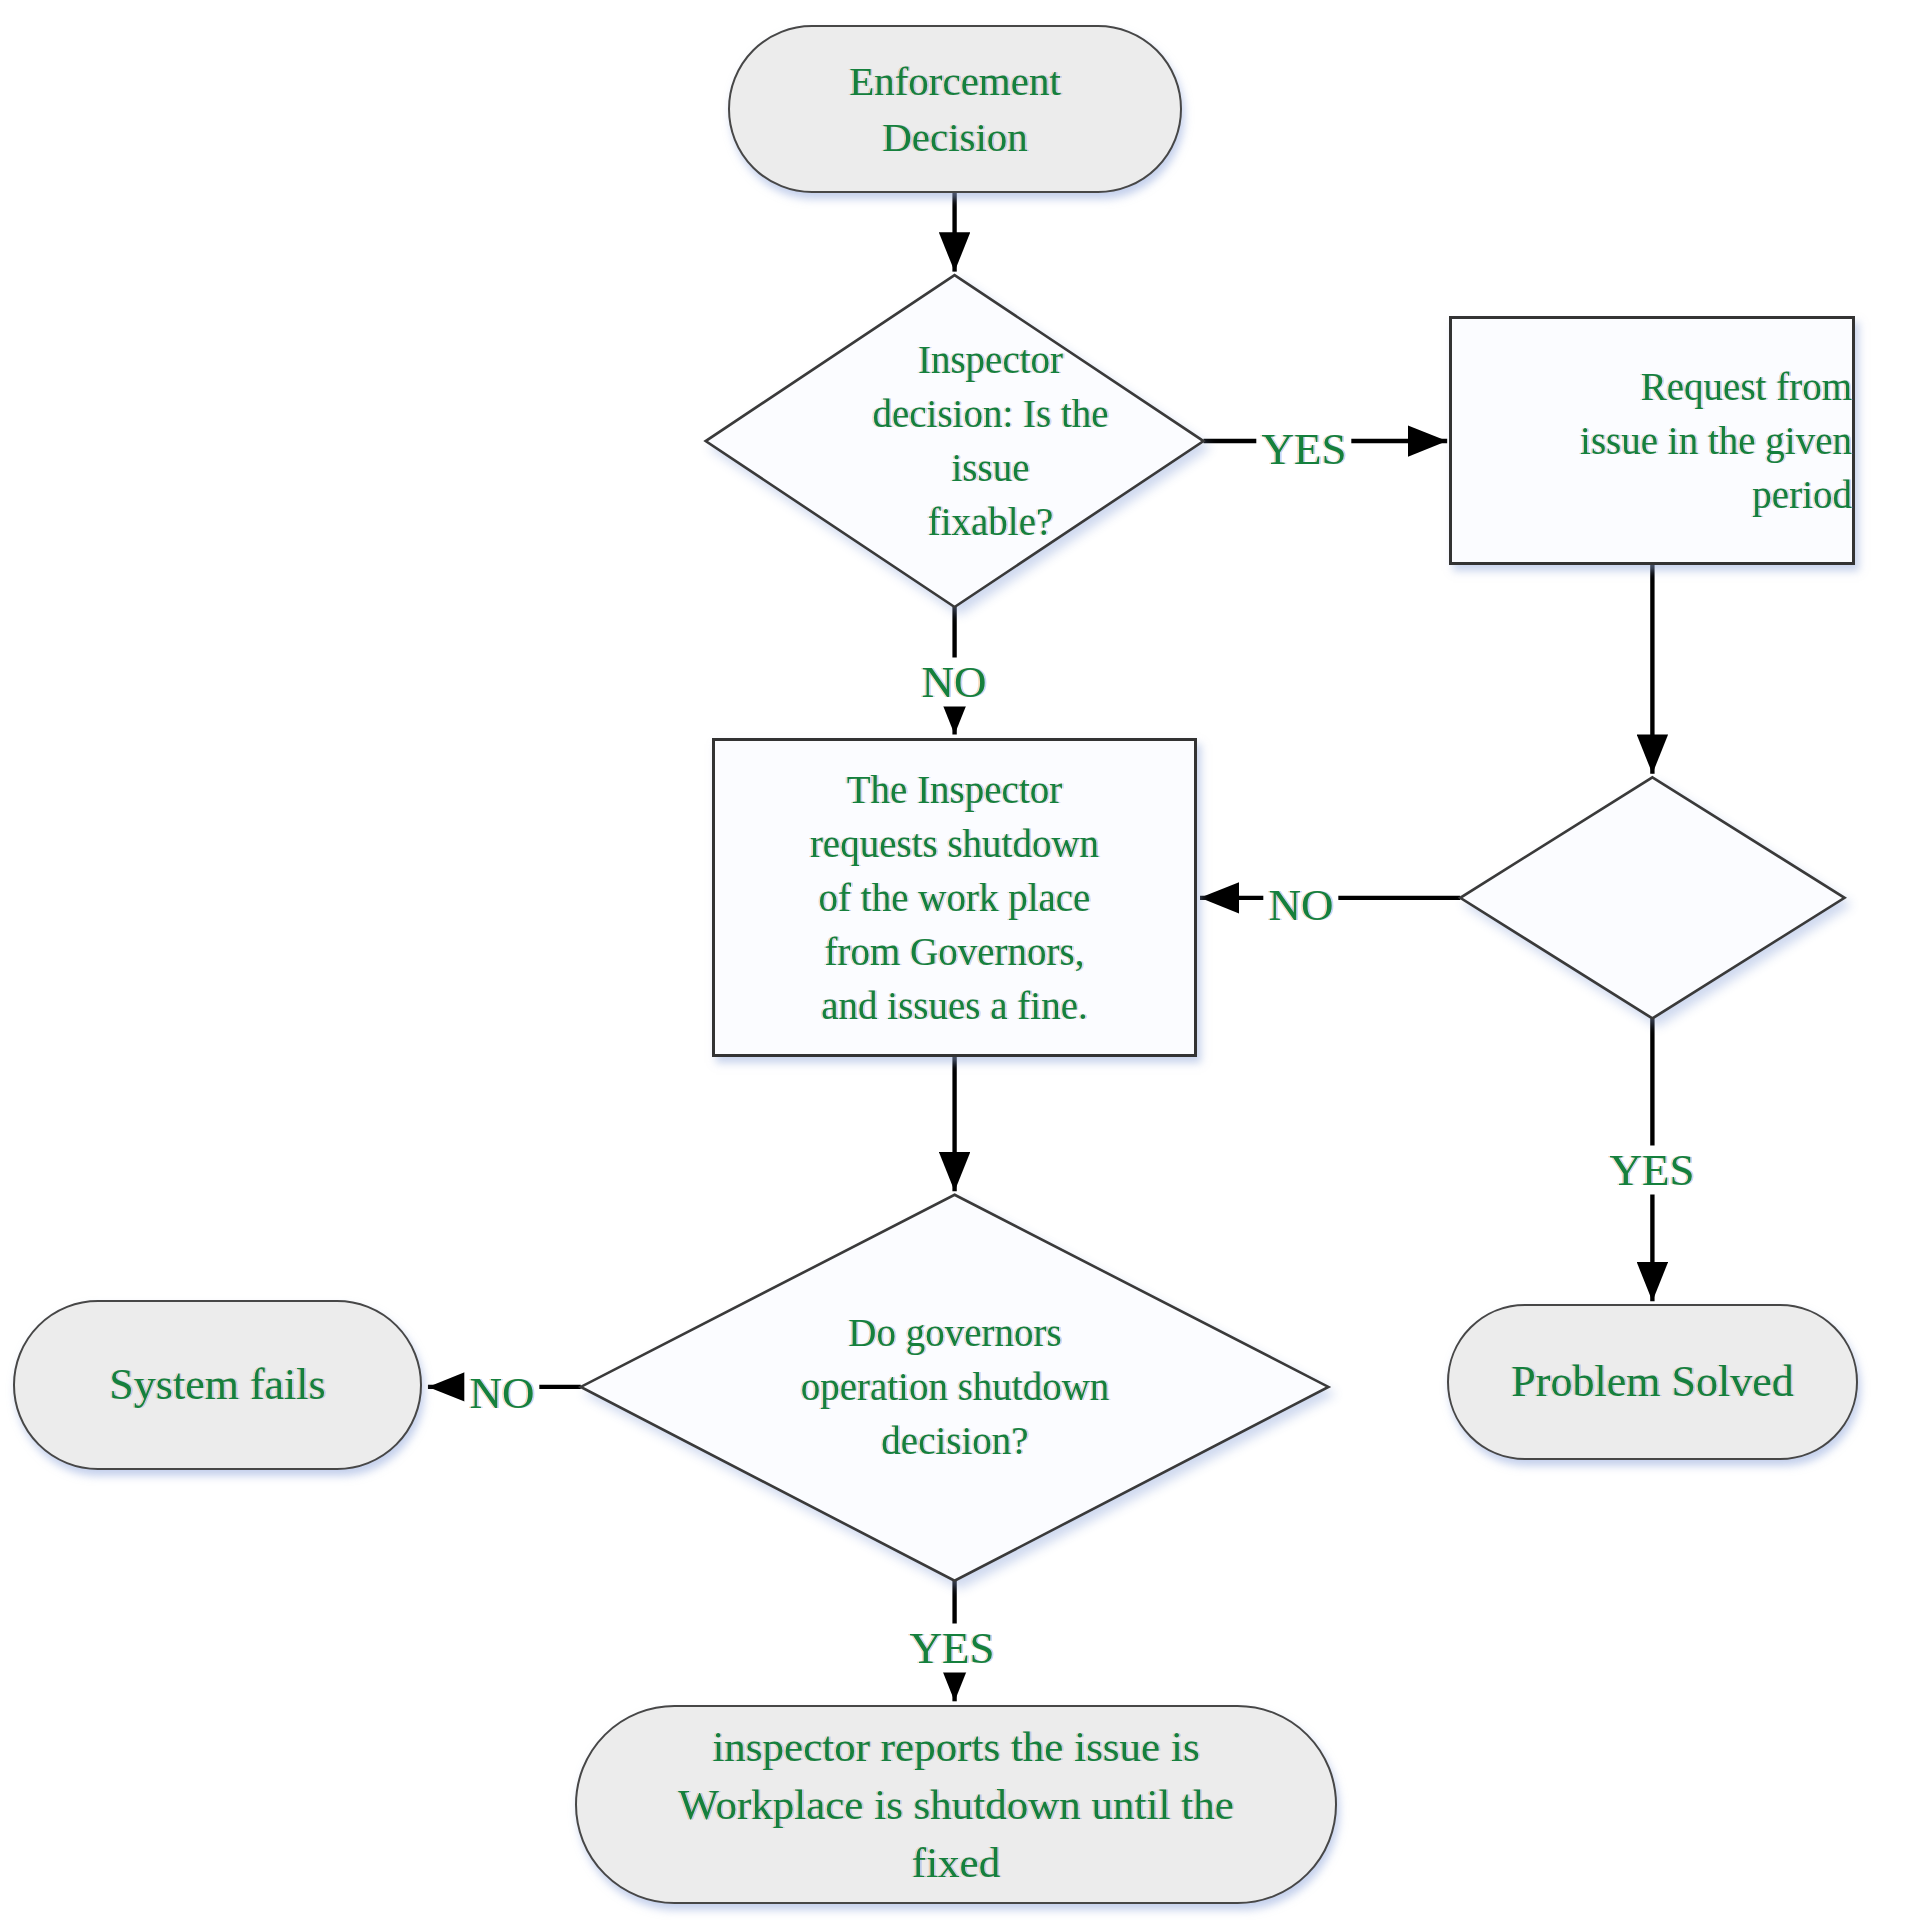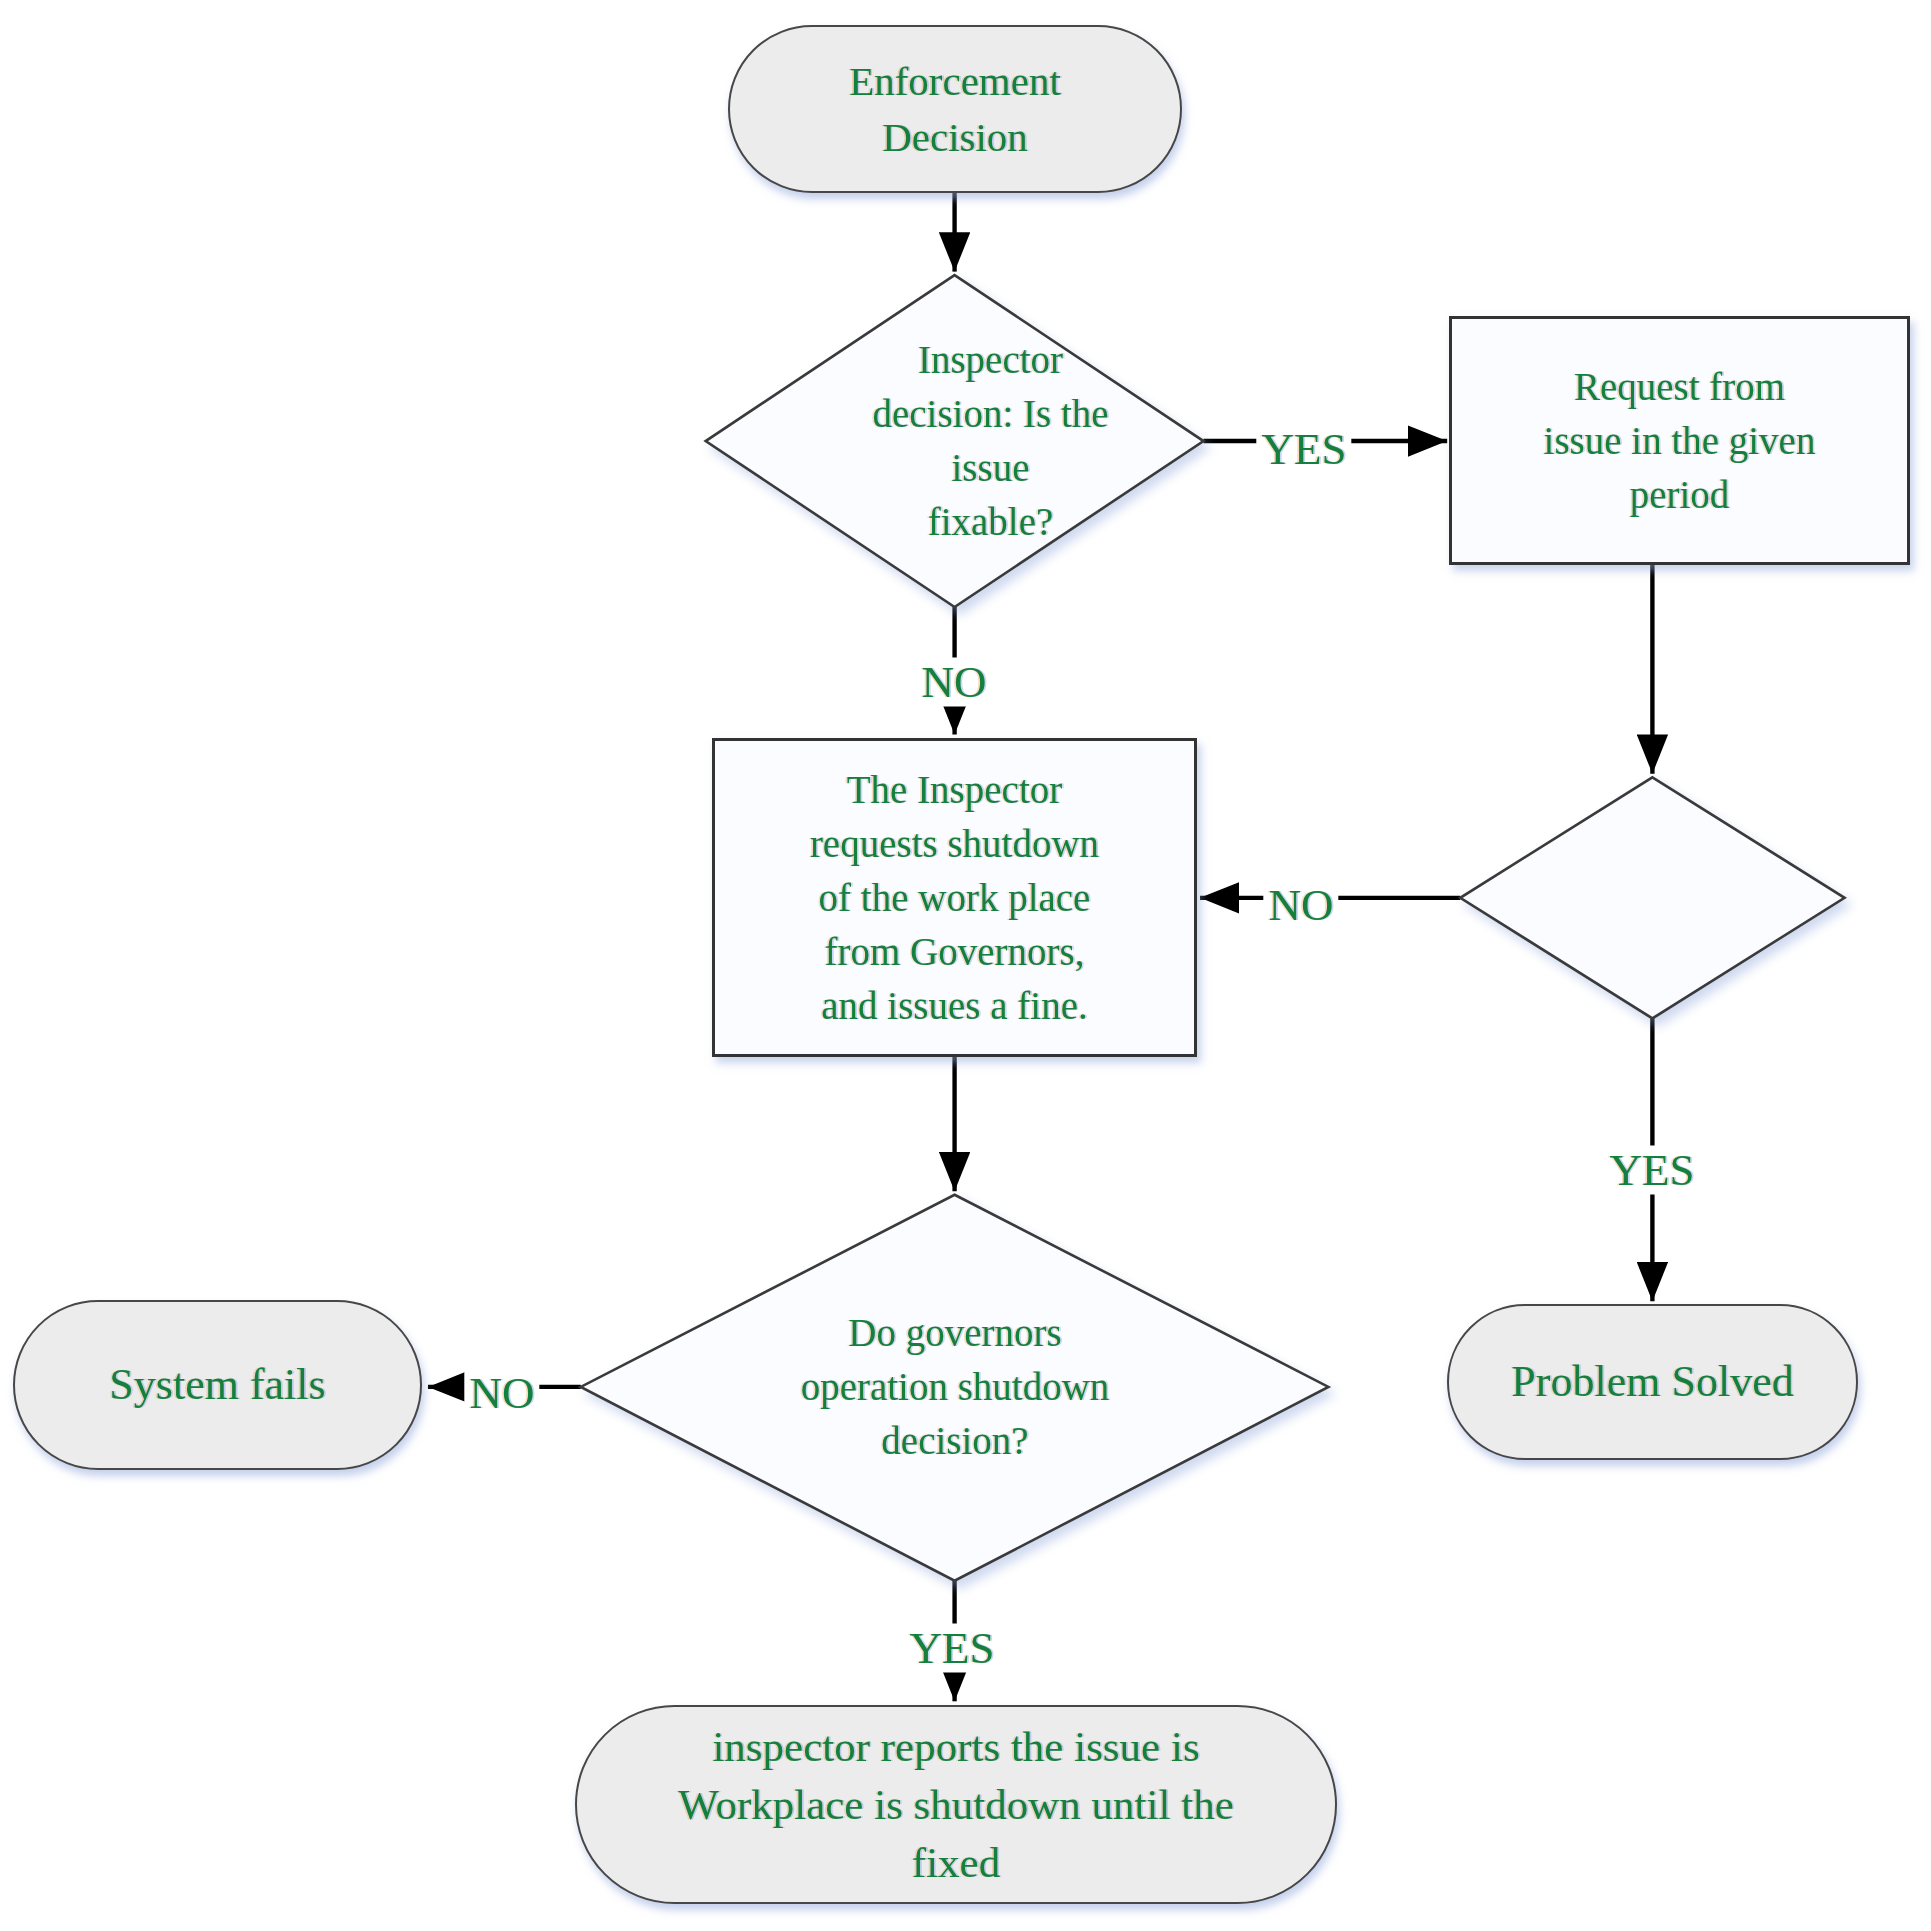--- a/index.html
+++ b/index.html
@@ -110,21 +110,21 @@
     <div class="txt-line">Decision</div>
   </div>
 
   <div class="decision-text" style="left:772px; top:310px; width:437px; height:262px;font-family:Liberation Serif, serif;">
     <div class="txt-line">Inspector</div>
     <div class="txt-line">decision: Is the</div>
     <div class="txt-line">issue</div>
     <div class="txt-line">fixable?</div>
   </div>
 
-  <div class="node process" id="n-fix-request" style="left:1449px; top:316px; width:461px; height:249px;">
+  <div class="node process" id="n-fix-request" style="left:1449px; top:316px; width:406px; height:249px;align-items:flex-end;">
     <div class="txt-line">Request from</div>
     <div class="txt-line">issue in the given</div>
     <div class="txt-line">period</div>
   </div>
 
 
   <div class="node process" id="n-shutdown-request" style="left:712px; top:738px; width:485px; height:319px;">
     <div class="txt-line">The Inspector</div>
     <div class="txt-line">requests shutdown</div>
     <div class="txt-line">of the work place</div>

